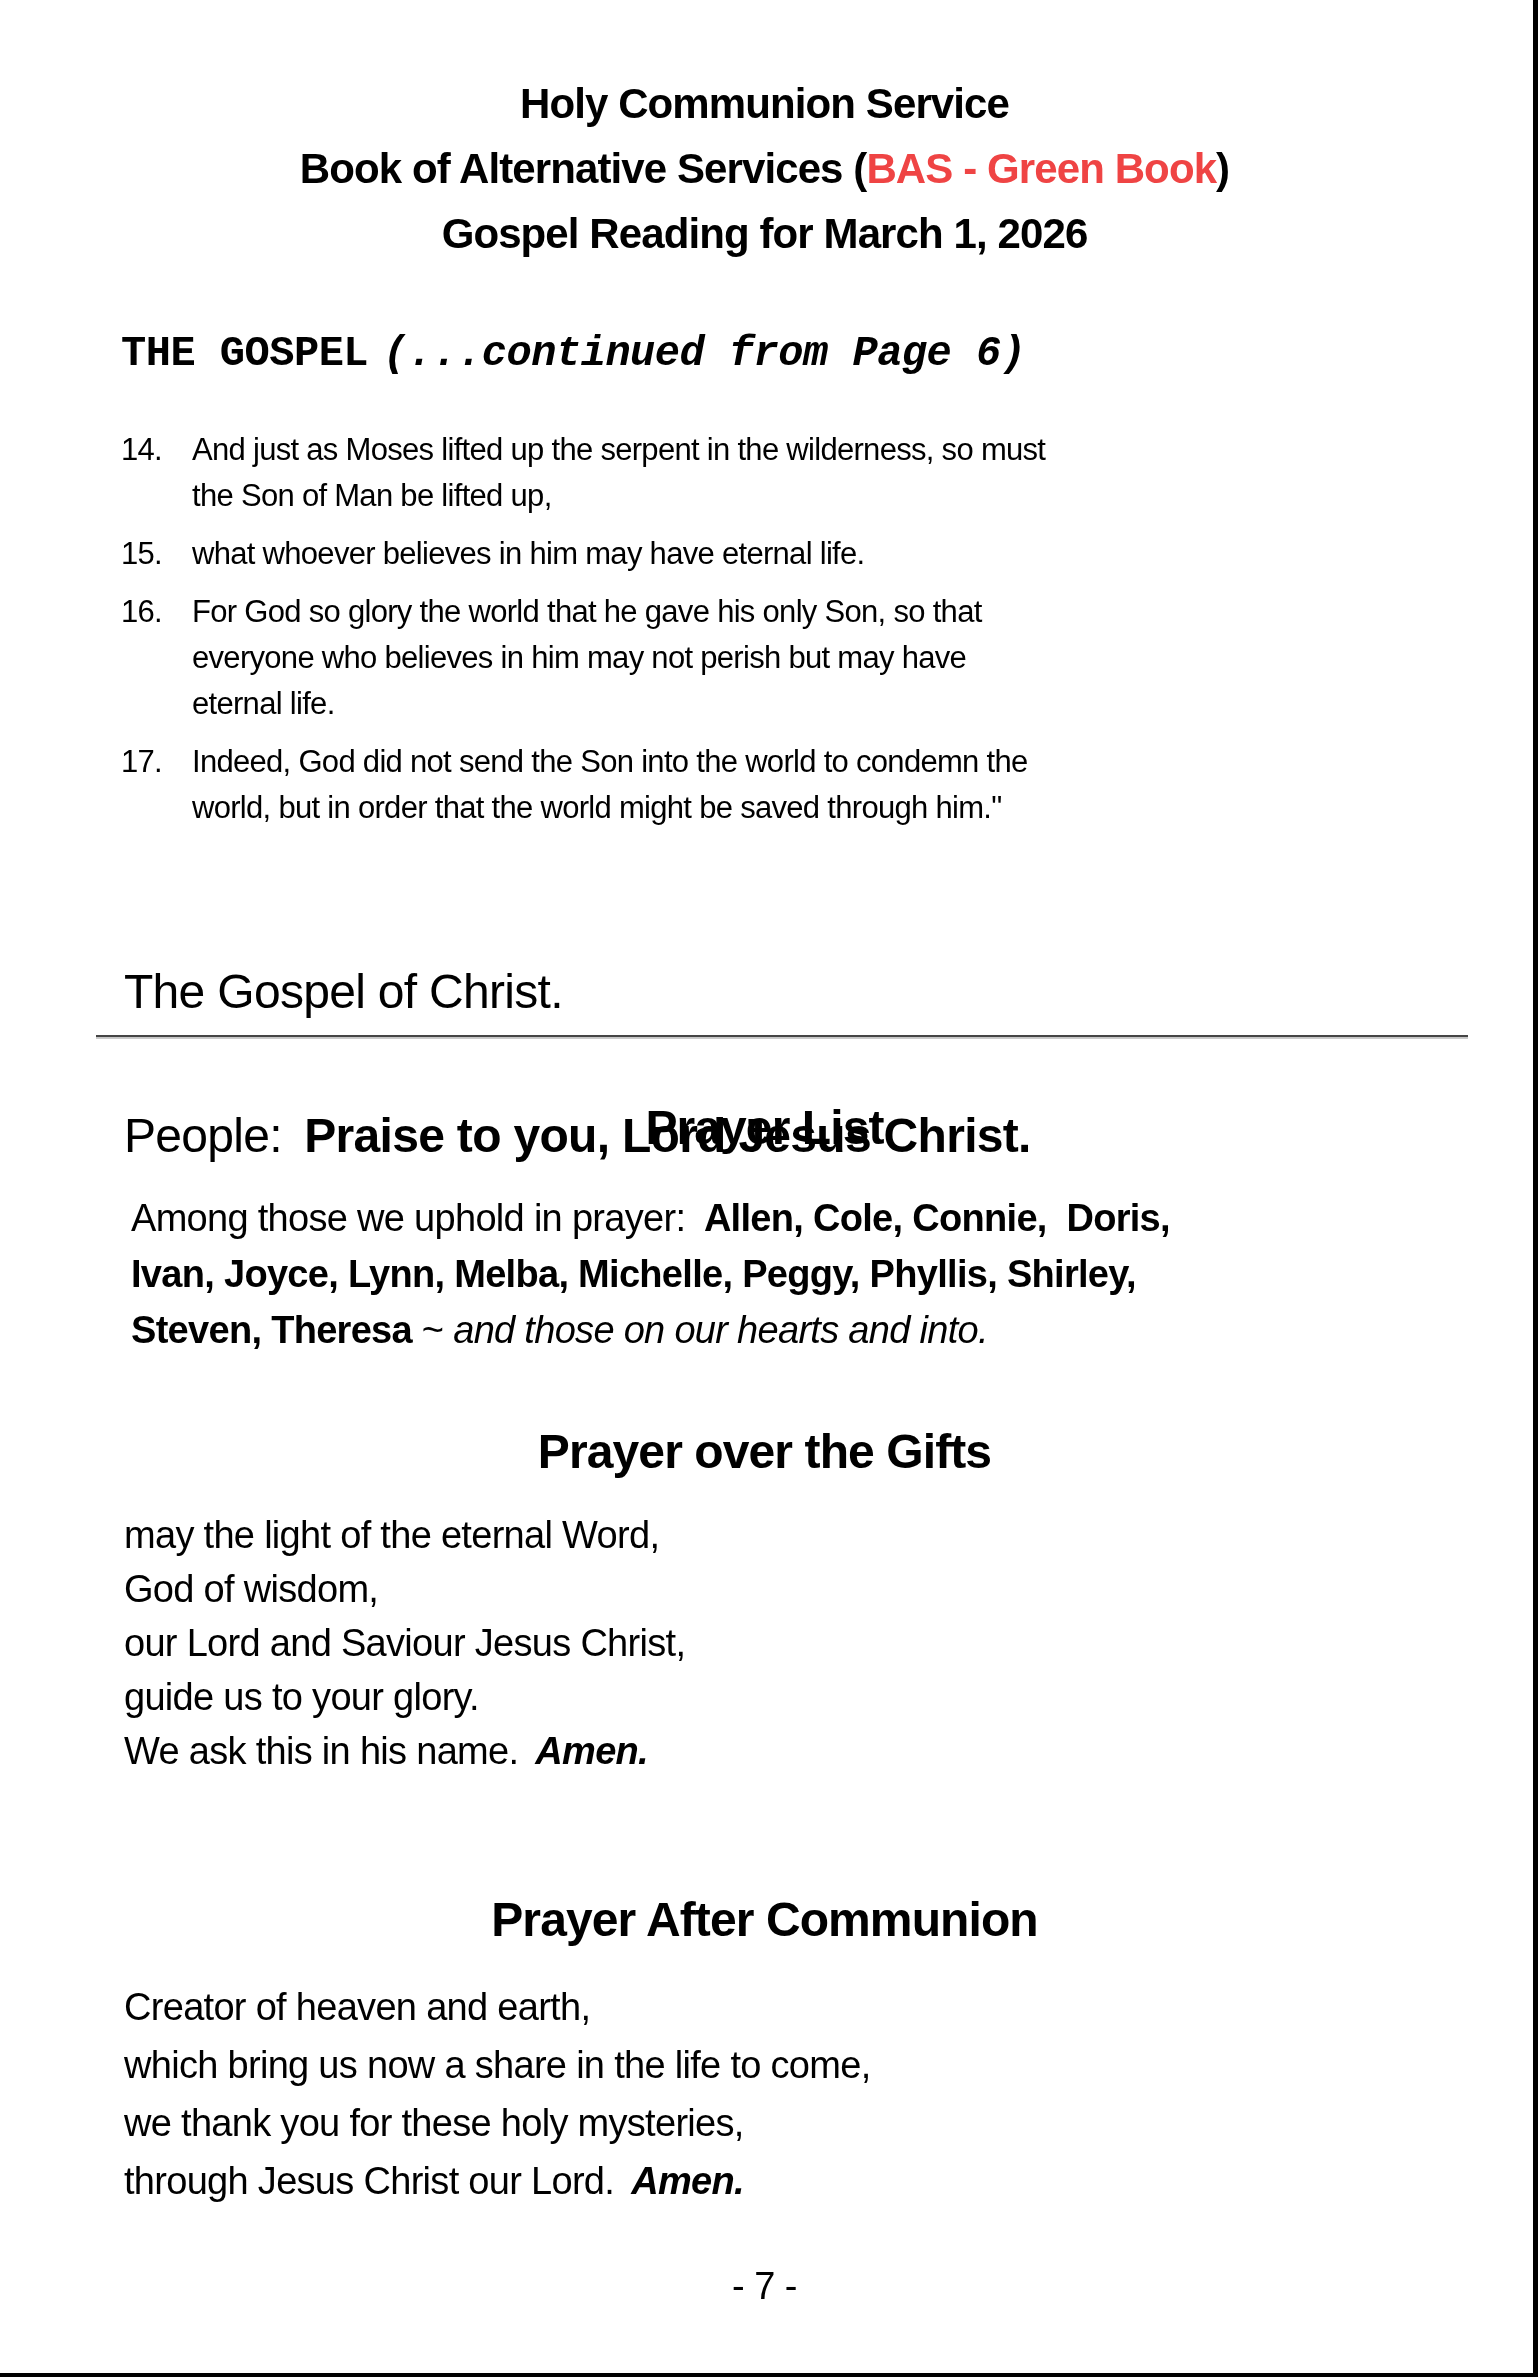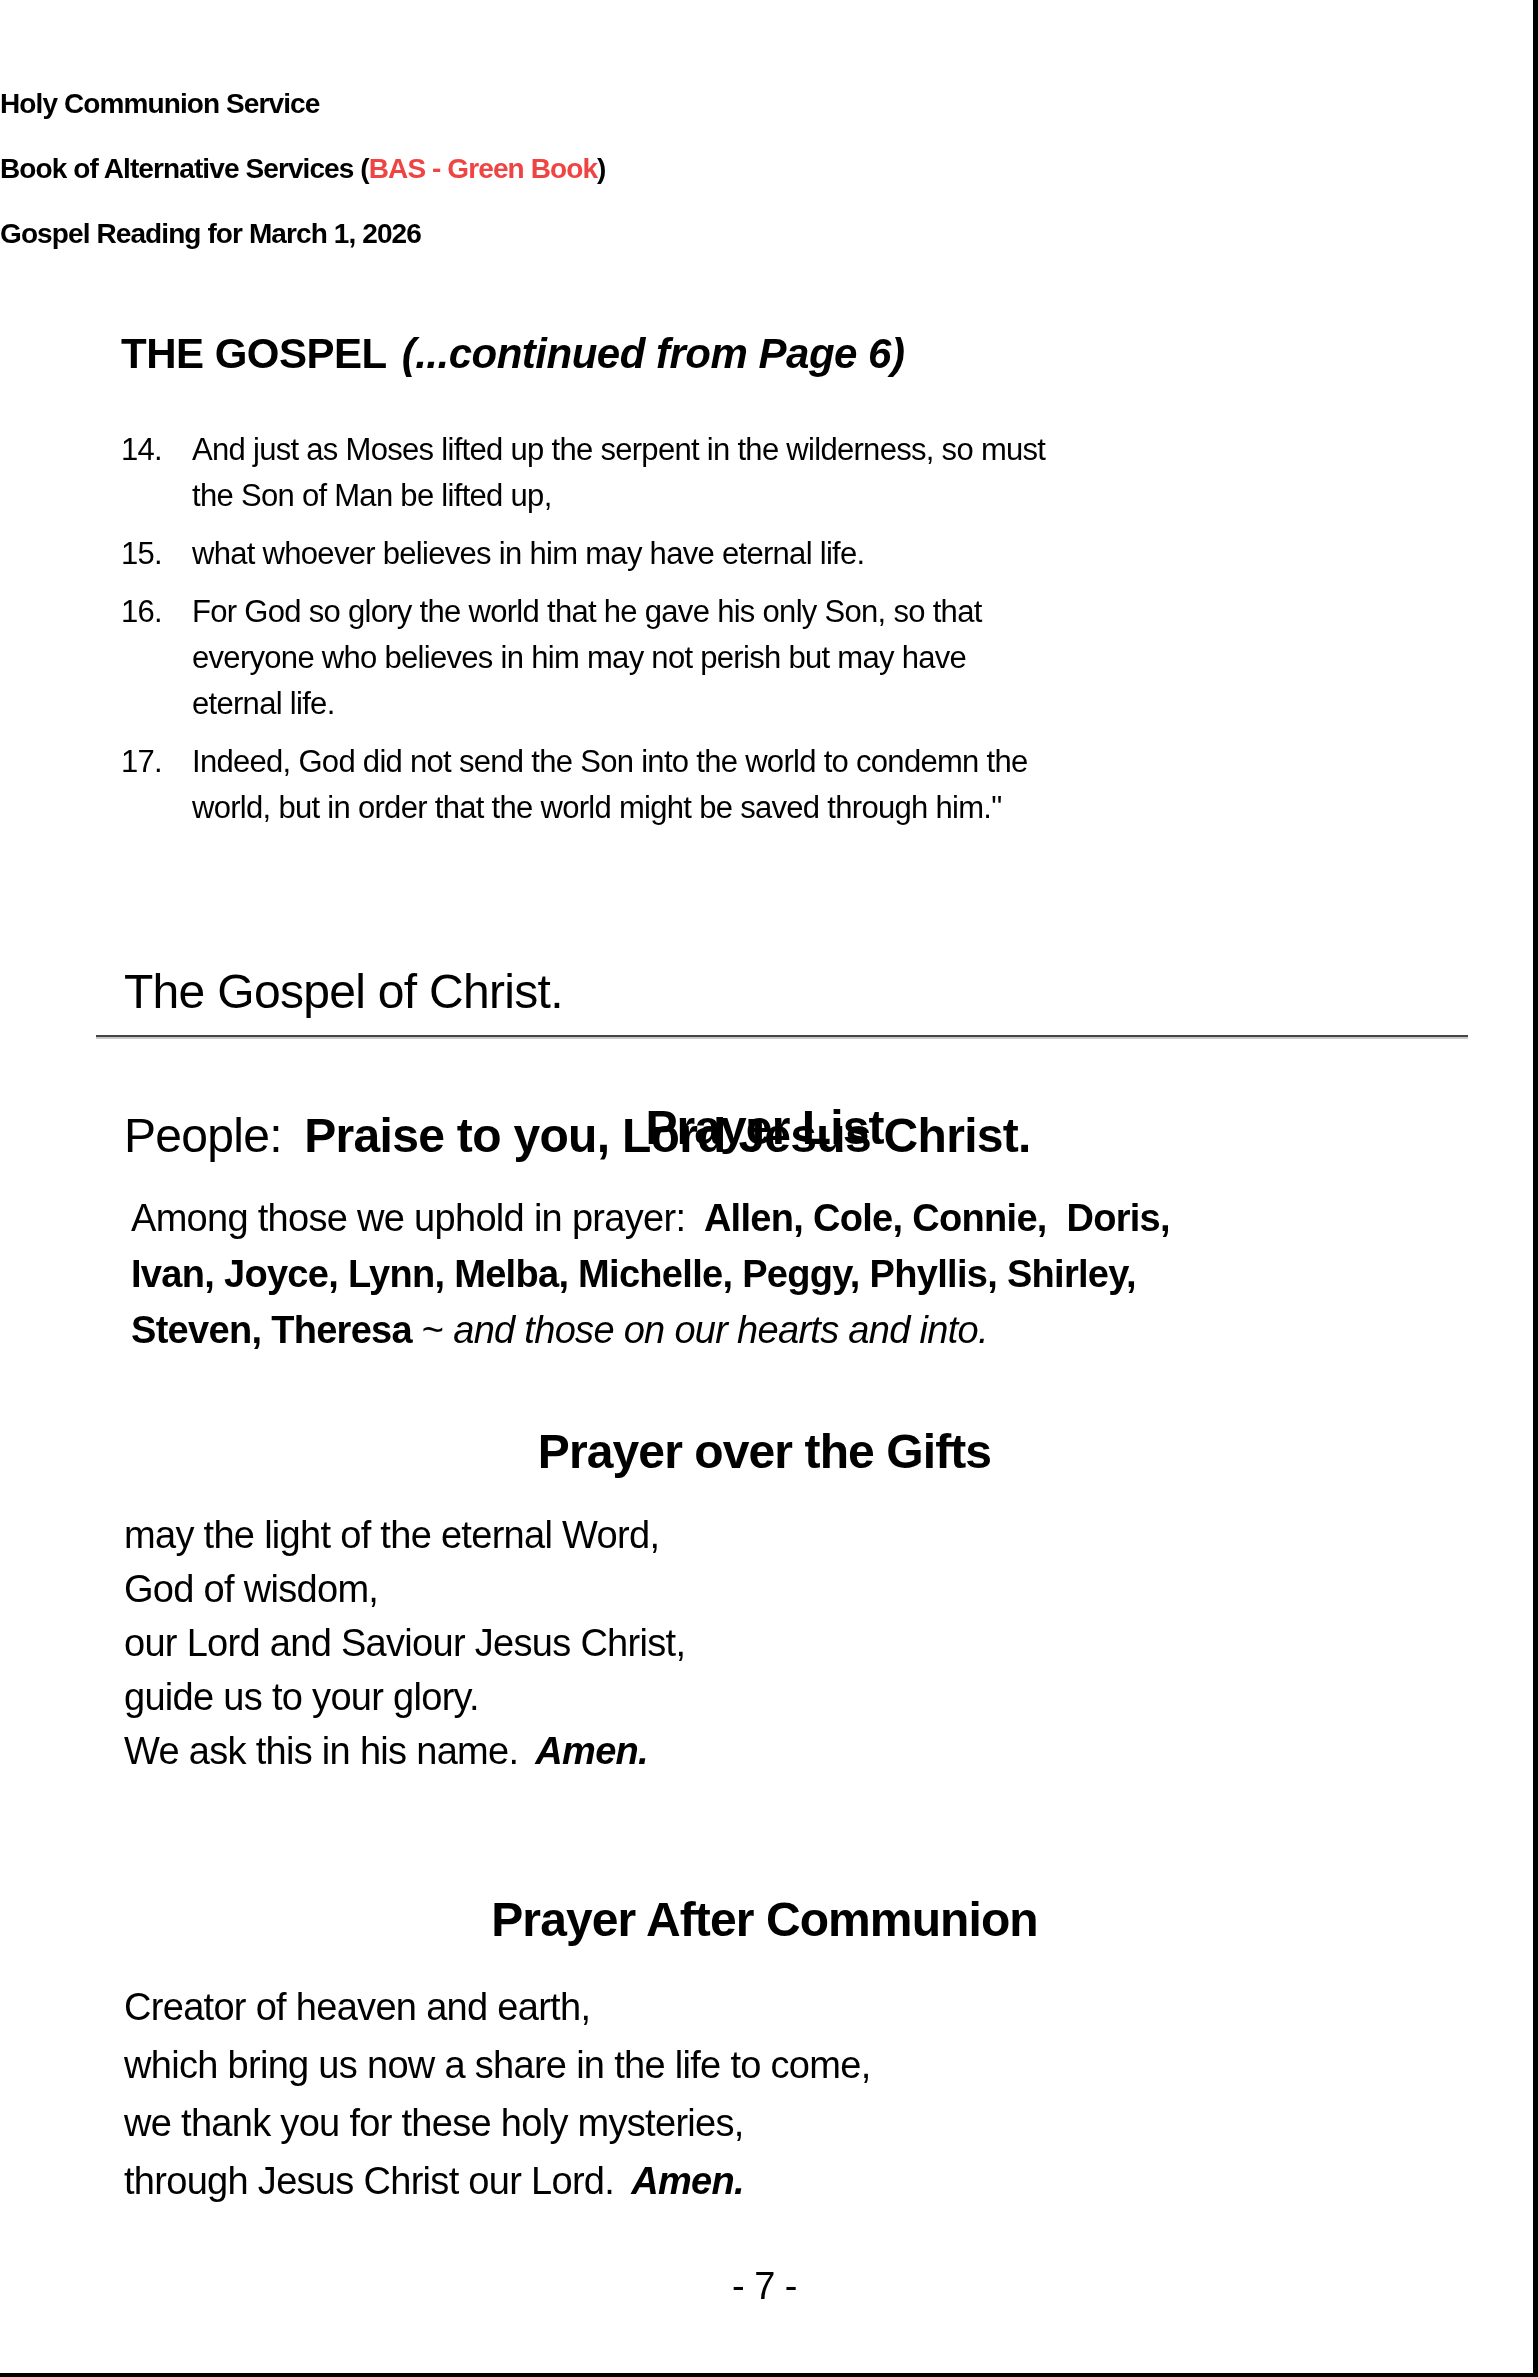--- a/index.html
+++ b/index.html
@@ -10,27 +10,27 @@
     position:relative;overflow:hidden;
   }
   .page{
     position:absolute;inset:0;background:#fff;
     border-right:5.6px solid #000;border-bottom:4.7px solid #000;
     box-sizing:border-box;
   }
   
   .header{
     position:absolute;top:71px;left:0;width:1529px;
-    font-weight:bold;font-size:28px;line-height:65px;
+    text-align:center;font-weight:bold;font-size:42px;line-height:65px;
     letter-spacing:-0.9px;
   }
   
   .gospel-heading{
     position:absolute;top:330px;left:121px;
-    font-size:42px;font-weight:bold;letter-spacing:-0.5px;white-space:pre-wrap;
+    font-size:42px;font-weight:bold;letter-spacing:-0.5px;white-space:pre-wrap;font-family:Liberation Mono, monospace;
   }
   .gospel-heading .note{font-style:italic;margin-left:15px;}
   .verses{
     position:absolute;top:427px;left:121px;width:1342px;
     font-size:31px;line-height:46px;letter-spacing:-0.7px;
   }
   .verse{display:flex;margin-bottom:12px;}
   .verse-num{width:71px;flex:none;}
   .verse-lines{flex:1;}
   .response{

